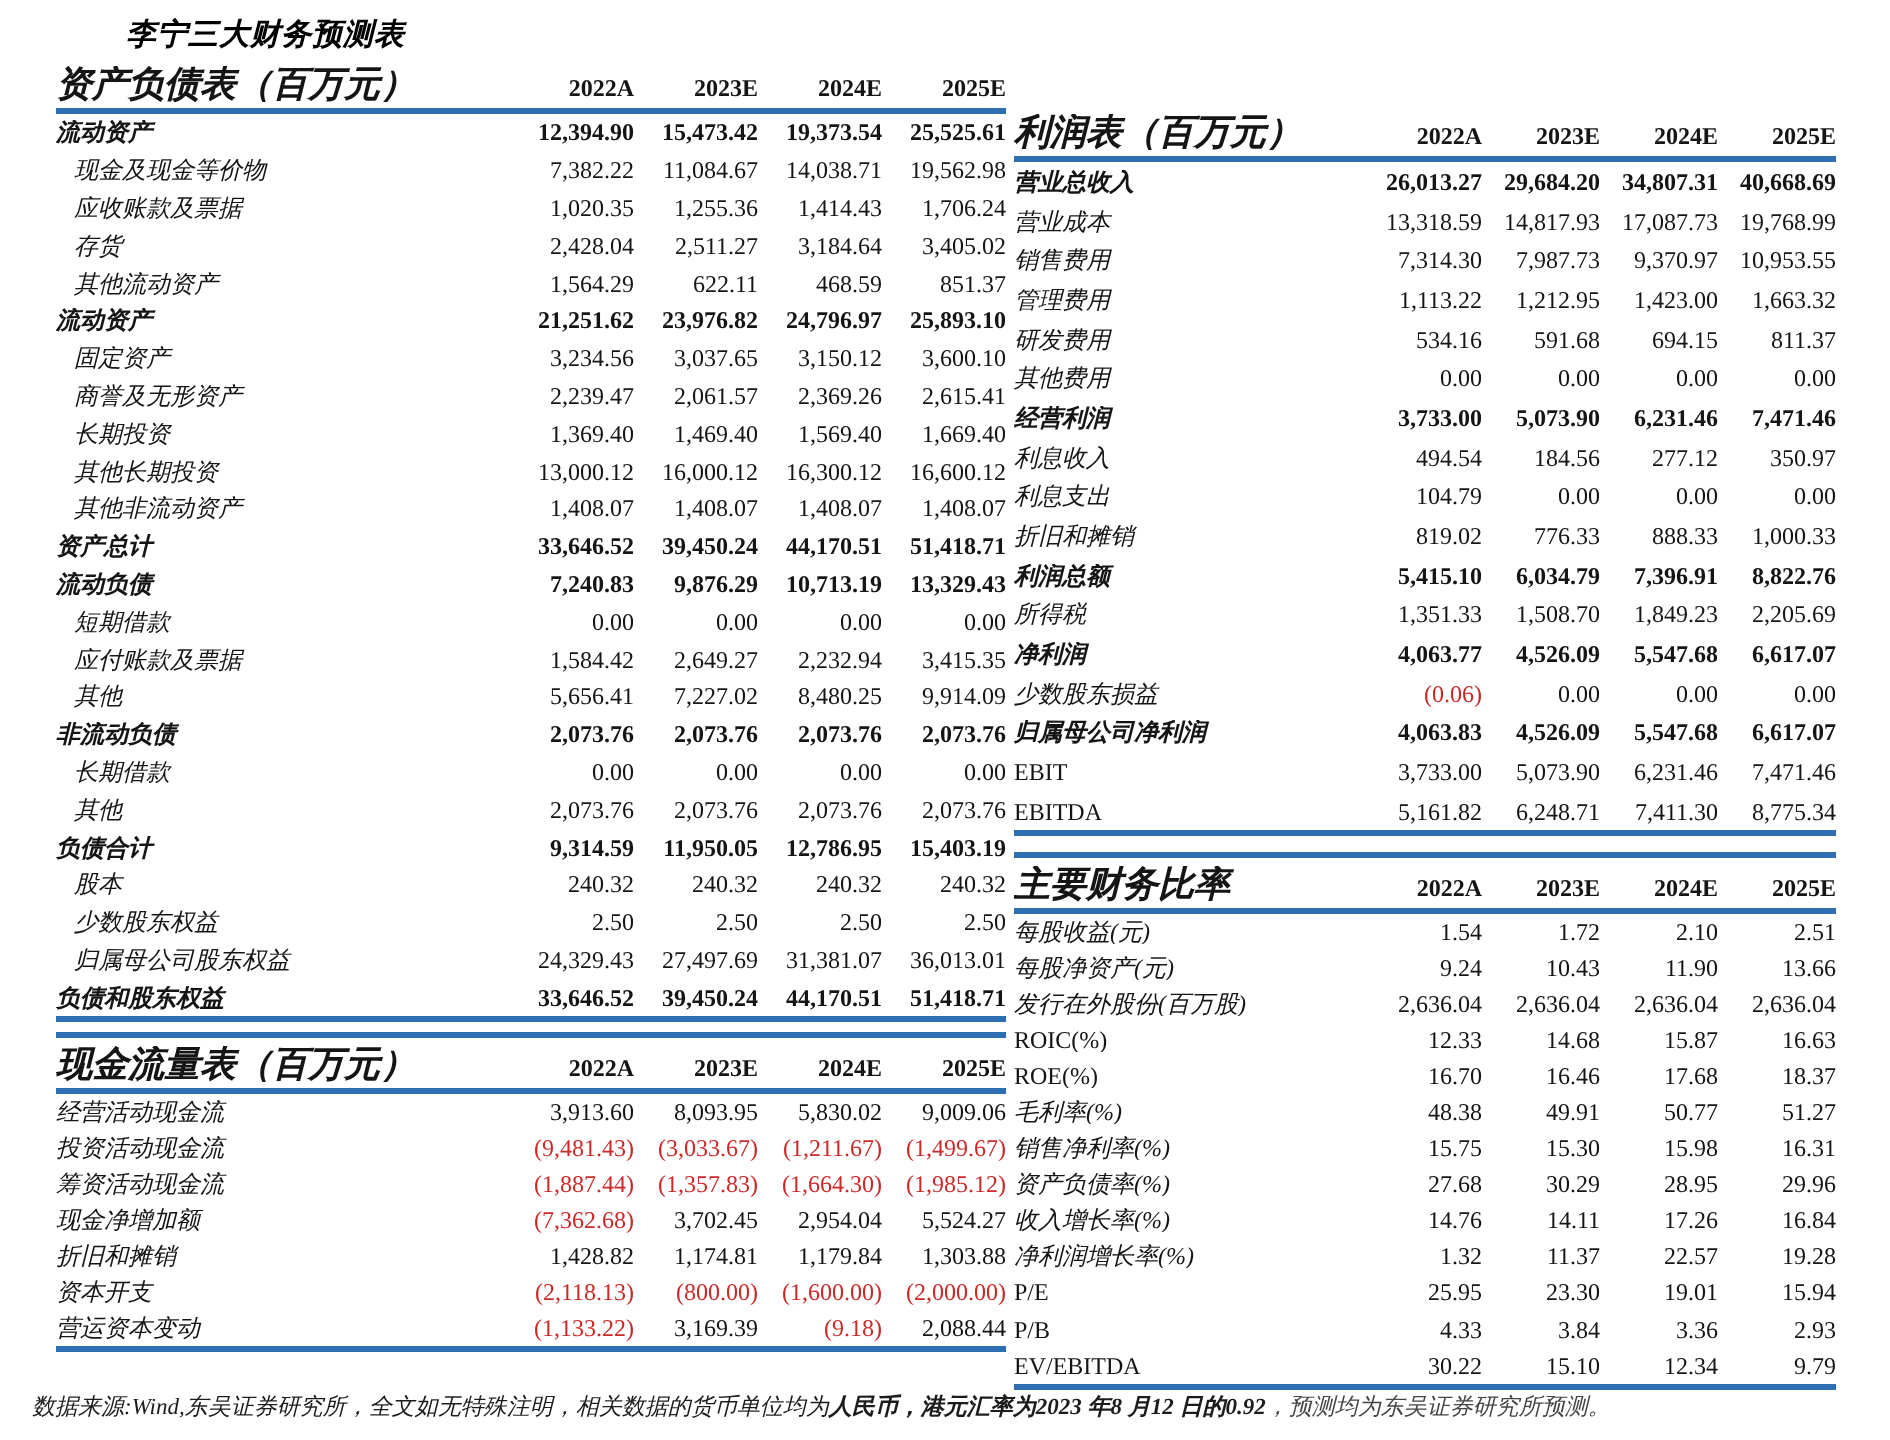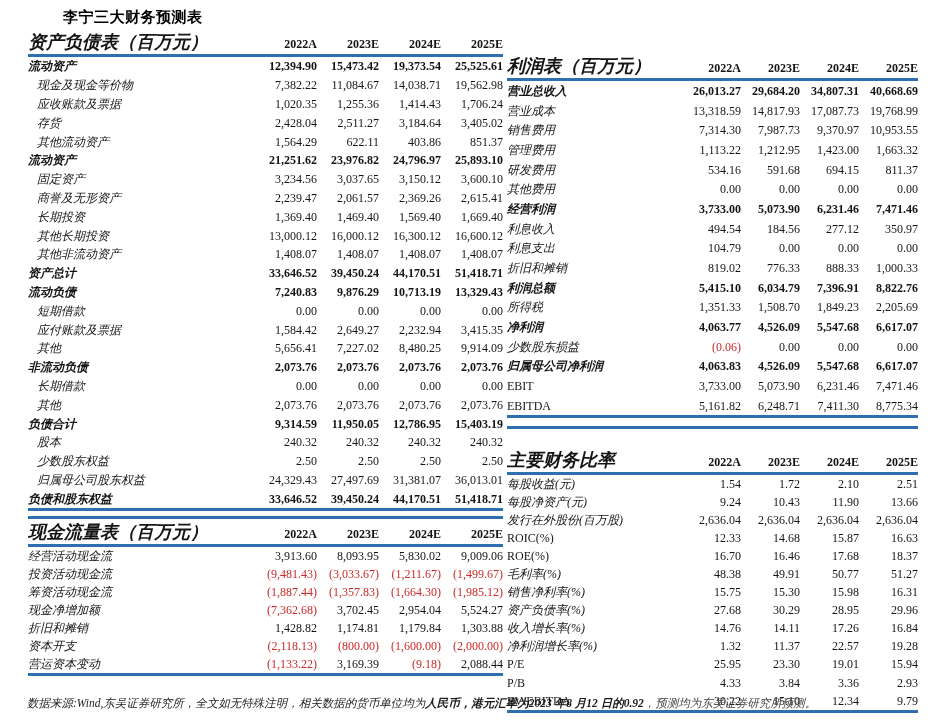--- a/index.html
+++ b/index.html
@@ -8,46 +8,46 @@
   }
   html,body{margin:0;padding:0;background:#ffffff;}
   body{
     width:945px;height:720px;position:relative;overflow:hidden;
     font-family:"Liberation Serif","DejaVu Serif",serif;
     color:#151515;
   }
   .page{position:absolute;inset:0;background:#fff;}
   .title{
     position:absolute;left:63px;top:8px;
-    font-size:15px;font-weight:700;
+    font-size:15px;font-weight:700;font-style:italic;
     letter-spacing:0.5px;color:#000;
   }
   .tbl{position:absolute;font-size:12px;line-height:1;}
   .balance {left:28px; top:31px;  width:475px; --rh:18.8px;}
   .income  {left:507px;top:31px;  width:411px;margin-top:24px; --rh:19.68px;}
   .cashflow{left:28px; top:516px; width:475px; --rh:17.95px; border-top:3px solid var(--accent); padding-top:2px;}
-  .ratios  {left:507px;top:426px; width:411px; --rh:18.05px; border-top:3px solid var(--accent); padding-top:20px;}
+  .ratios  {left:507px;top:426px; width:411px; --rh:18.05px; border-top:3px solid var(--accent); padding-top:2px;}
   .tbl{border-bottom:3px solid var(--accent);}
   .thead{
     display:flex;align-items:baseline;
     font-weight:700;
     padding:2px 0 3px 0;
     border-bottom:3px solid var(--accent);
   }
   .thead .tlabel{font-size:18px;}
   .trow{display:flex;align-items:center;height:var(--rh);}
   .tlabel{flex:1;white-space:nowrap;overflow:hidden;}
   .cjk{font-style:italic;}
   .indent{padding-left:9px;}
   .bold{font-weight:700;}
   .num{width:62px;text-align:right;white-space:nowrap;font-style:normal;}
   .income .num,.ratios .num{width:59px;}
   .neg{color:var(--neg);}
   .footer{
-    position:absolute;left:27px;top:696px;width:895px;
+    position:absolute;left:16px;top:696px;width:895px;
     font-size:11.5px;font-style:italic;color:#1c1c1c;white-space:nowrap;
   }
   .footer .b{font-weight:700;}
   .footer .tail{color:#454545;}
 </style>
 </head>
 <body>
 
 <div class="page">
 
@@ -87,21 +87,21 @@
           <span class="tlabel indent cjk">存货</span>
           <span class="num">2,428.04</span>
           <span class="num">2,511.27</span>
           <span class="num">3,184.64</span>
           <span class="num">3,405.02</span>
         </div>
         <div class="trow">
           <span class="tlabel indent cjk">其他流动资产</span>
           <span class="num">1,564.29</span>
           <span class="num">622.11</span>
-          <span class="num">403.86</span>
+          <span class="num">468.59</span>
           <span class="num">851.37</span>
         </div>
         <div class="trow">
           <span class="tlabel bold cjk">流动资产</span>
           <span class="num bold">21,251.62</span>
           <span class="num bold">23,976.82</span>
           <span class="num bold">24,796.97</span>
           <span class="num bold">25,893.10</span>
         </div>
         <div class="trow">

